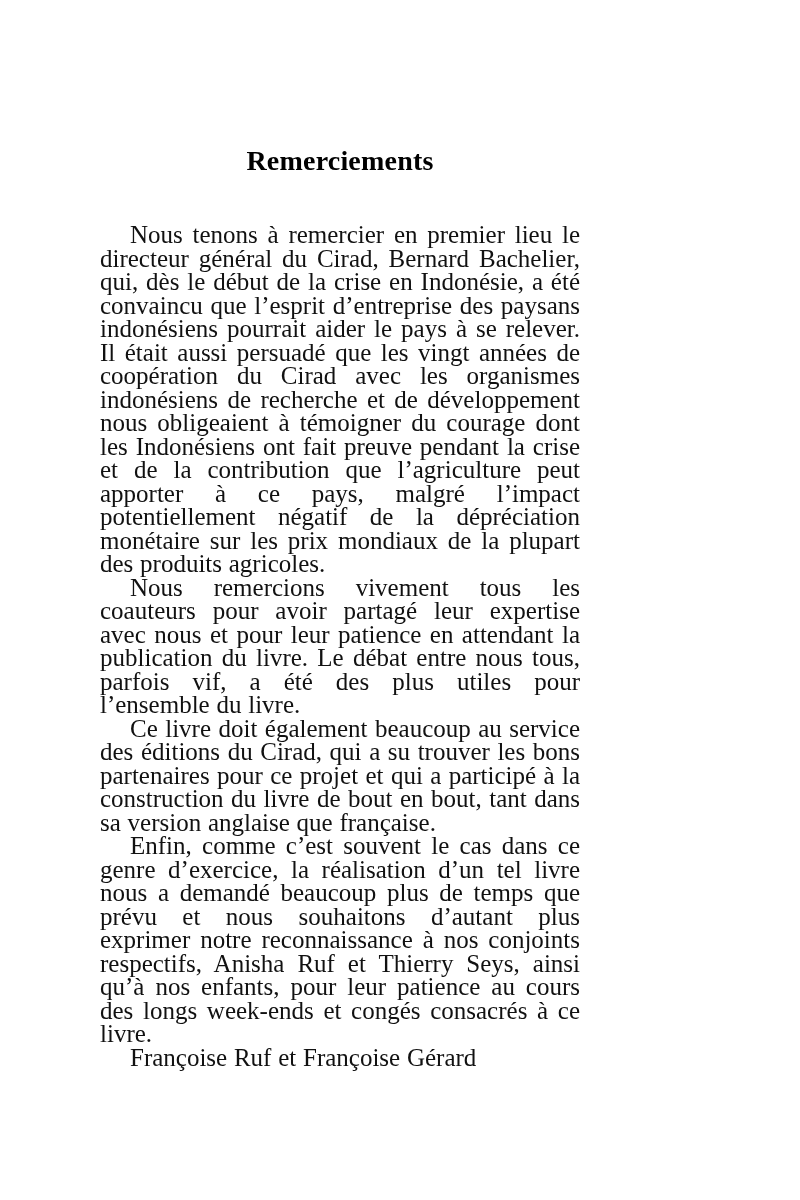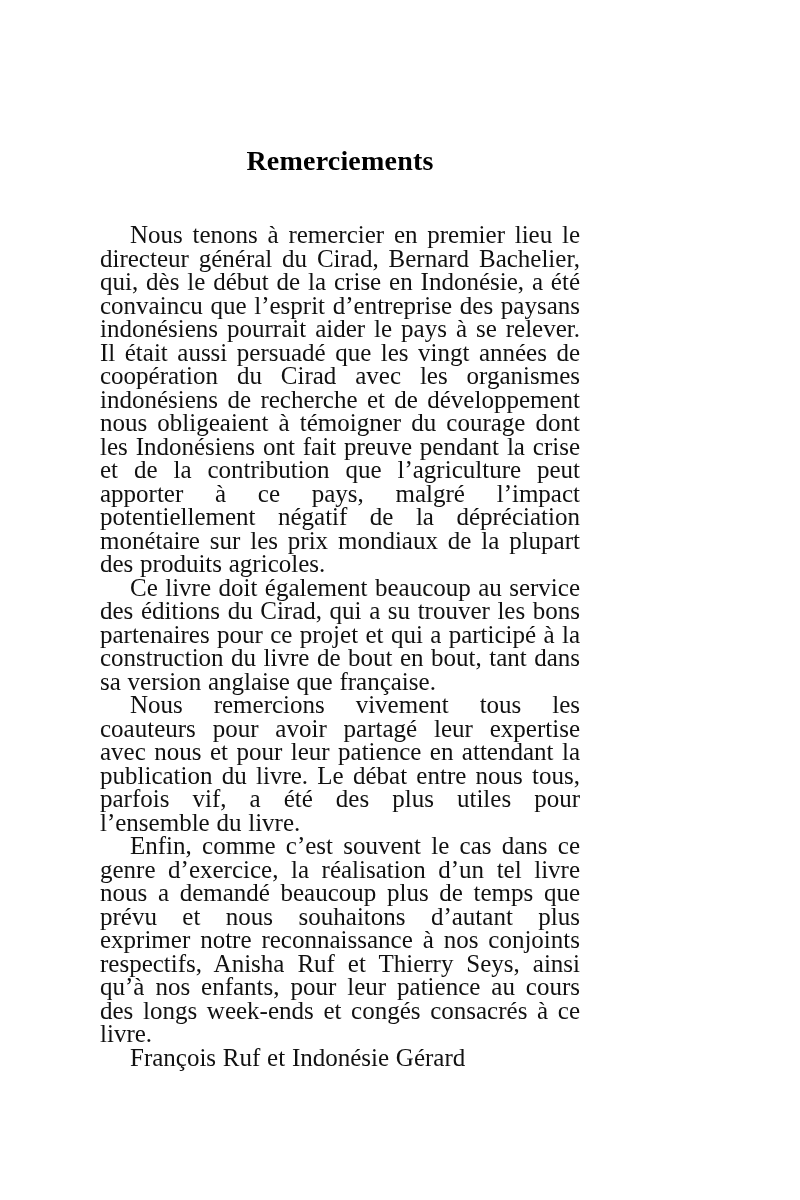--- a/index.html
+++ b/index.html
@@ -43,18 +43,18 @@
   }
 </style>
 </head>
 <body>
 
 <div class="page">
   <h1 class="page-title">Remerciements</h1>
 
   <div class="body-text">
     <p>Nous tenons à remercier en premier lieu le directeur général du Cirad, Bernard Bachelier, qui, dès le début de la crise en Indonésie, a été convaincu que l’esprit d’entreprise des paysans indonésiens pourrait aider le pays à se relever. Il était aussi persuadé que les vingt années de coopération du Cirad avec les organismes indonésiens de recherche et de développement nous obligeaient à témoigner du courage dont les Indonésiens ont fait preuve pendant la crise et de la contribution que l’agriculture peut apporter à ce pays, malgré l’impact potentiellement négatif de la dépréciation monétaire sur les prix mondiaux de la plupart des produits agricoles.</p>
+    <p>Nous remercions vivement tous les coauteurs pour avoir partagé leur expertise avec nous et pour leur patience en attendant la publication du livre. Le débat entre nous tous, parfois vif, a été des plus utiles pour l’ensemble du livre.</p>
     <p>Ce livre doit également beaucoup au service des éditions du Cirad, qui a su trouver les bons partenaires pour ce projet et qui a participé à la construction du livre de bout en bout, tant dans sa version anglaise que française.</p>
-    <p>Nous remercions vivement tous les coauteurs pour avoir partagé leur expertise avec nous et pour leur patience en attendant la publication du livre. Le débat entre nous tous, parfois vif, a été des plus utiles pour l’ensemble du livre.</p>
     <p>Enfin, comme c’est souvent le cas dans ce genre d’exercice, la réalisation d’un tel livre nous a demandé beaucoup plus de temps que prévu et nous souhaitons d’autant plus exprimer notre reconnaissance à nos conjoints respectifs, Anisha Ruf et Thierry Seys, ainsi qu’à nos enfants, pour leur patience au cours des longs week-ends et congés consacrés à ce livre.</p>
-    <p class="signature">François Ruf et Indonésie Gérard</p>
+    <p class="signature">Françoise Ruf et Françoise Gérard</p>
   </div>
 </div>
 
 </body></html>

